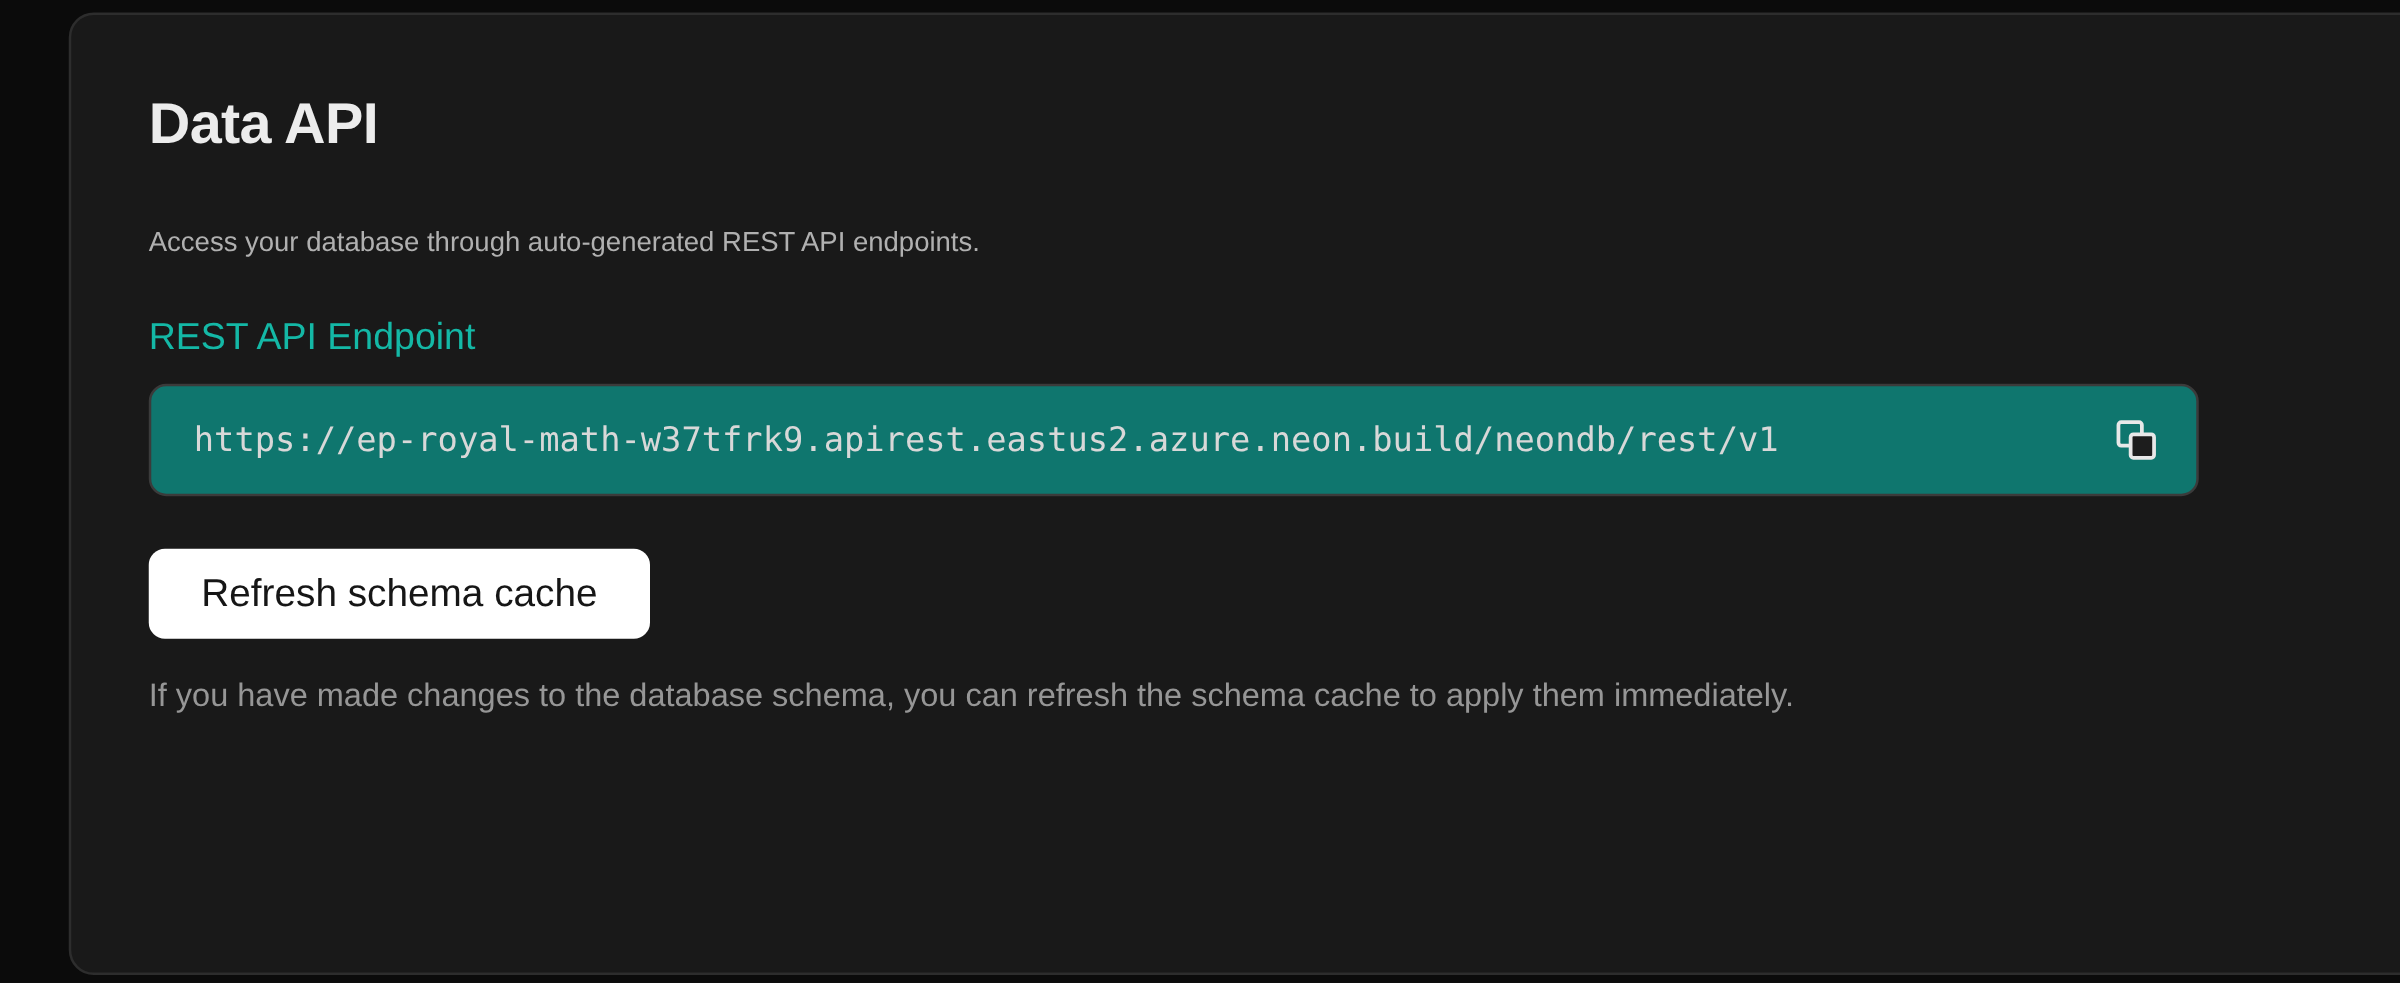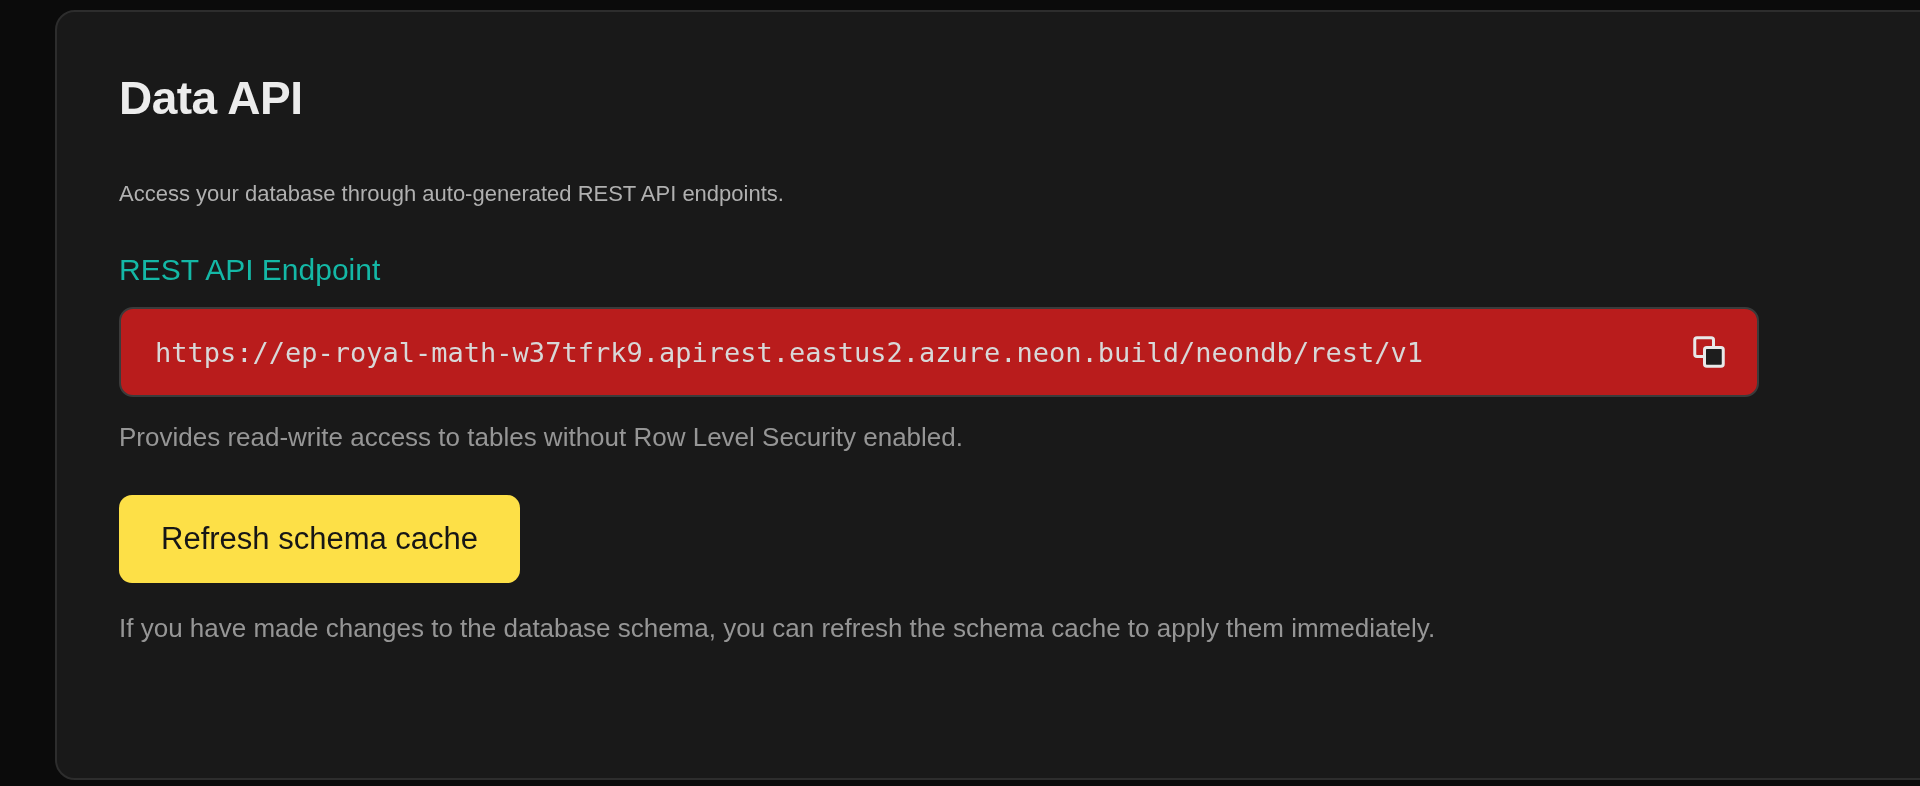--- a/index.html
+++ b/index.html
@@ -34,21 +34,21 @@
   }
   .endpoint-label {
     margin-top: 46px;
     font-size: 30px;
     color: #14b8a6;
   }
   .endpoint-box {
     margin-top: 20px;
     width: 1640px;
     height: 90px;
-    background: #b91c1c;
+    background: #0f766e;
     border: 2px solid #3b3b3b;
     border-radius: 14px;
     display: flex;
     align-items: center;
     padding: 0 26px 0 34px;
   }
   .endpoint-url {
     flex: 1;
     font-family: "DejaVu Sans Mono", monospace;
     font-size: 27px;
@@ -82,23 +82,23 @@
   .rls-note a {
     color: #4f97f6;
     text-decoration: none;
     cursor: pointer;
   }
   .refresh-button {
     margin-top: 42px;
     display: inline-flex;
     align-items: center;
     justify-content: center;
-    height: 88px;
+    height: 72px;
     padding: 0 42px;
-    background: #fde047;
+    background: #ffffff;
     color: #161616;
     font-family: "Liberation Sans", sans-serif;
     font-size: 31px;
     font-weight: 500;
     border: none;
     border-radius: 13px;
     cursor: pointer;
   }
   .helper-refresh { margin-top: 30px; }
 </style>
@@ -118,20 +118,19 @@
     <button class="copy-btn">
       <span>
         <svg width="36" height="36" viewBox="0 0 24 24" fill="none" stroke="#e8e8e8" stroke-width="2" stroke-linejoin="round">
           <rect x="2.5" y="2.5" width="12.5" height="12.5" rx="1.5"></rect>
           <rect x="9" y="9" width="12.5" height="12.5" rx="1.5" fill="#1d1d1d"></rect>
         </svg>
       </span>
     </button>
   </div>
 
-  <p class="helper helper-endpoint">Provides read-write access to tables without Row Level Security enabled.</p>
 
 
   <button class="refresh-button">Refresh schema cache</button>
 
   <p class="helper helper-refresh">If you have made changes to the database schema, you can refresh the schema cache to apply them immediately.</p>
 
 </div>
 
 </body></html>

